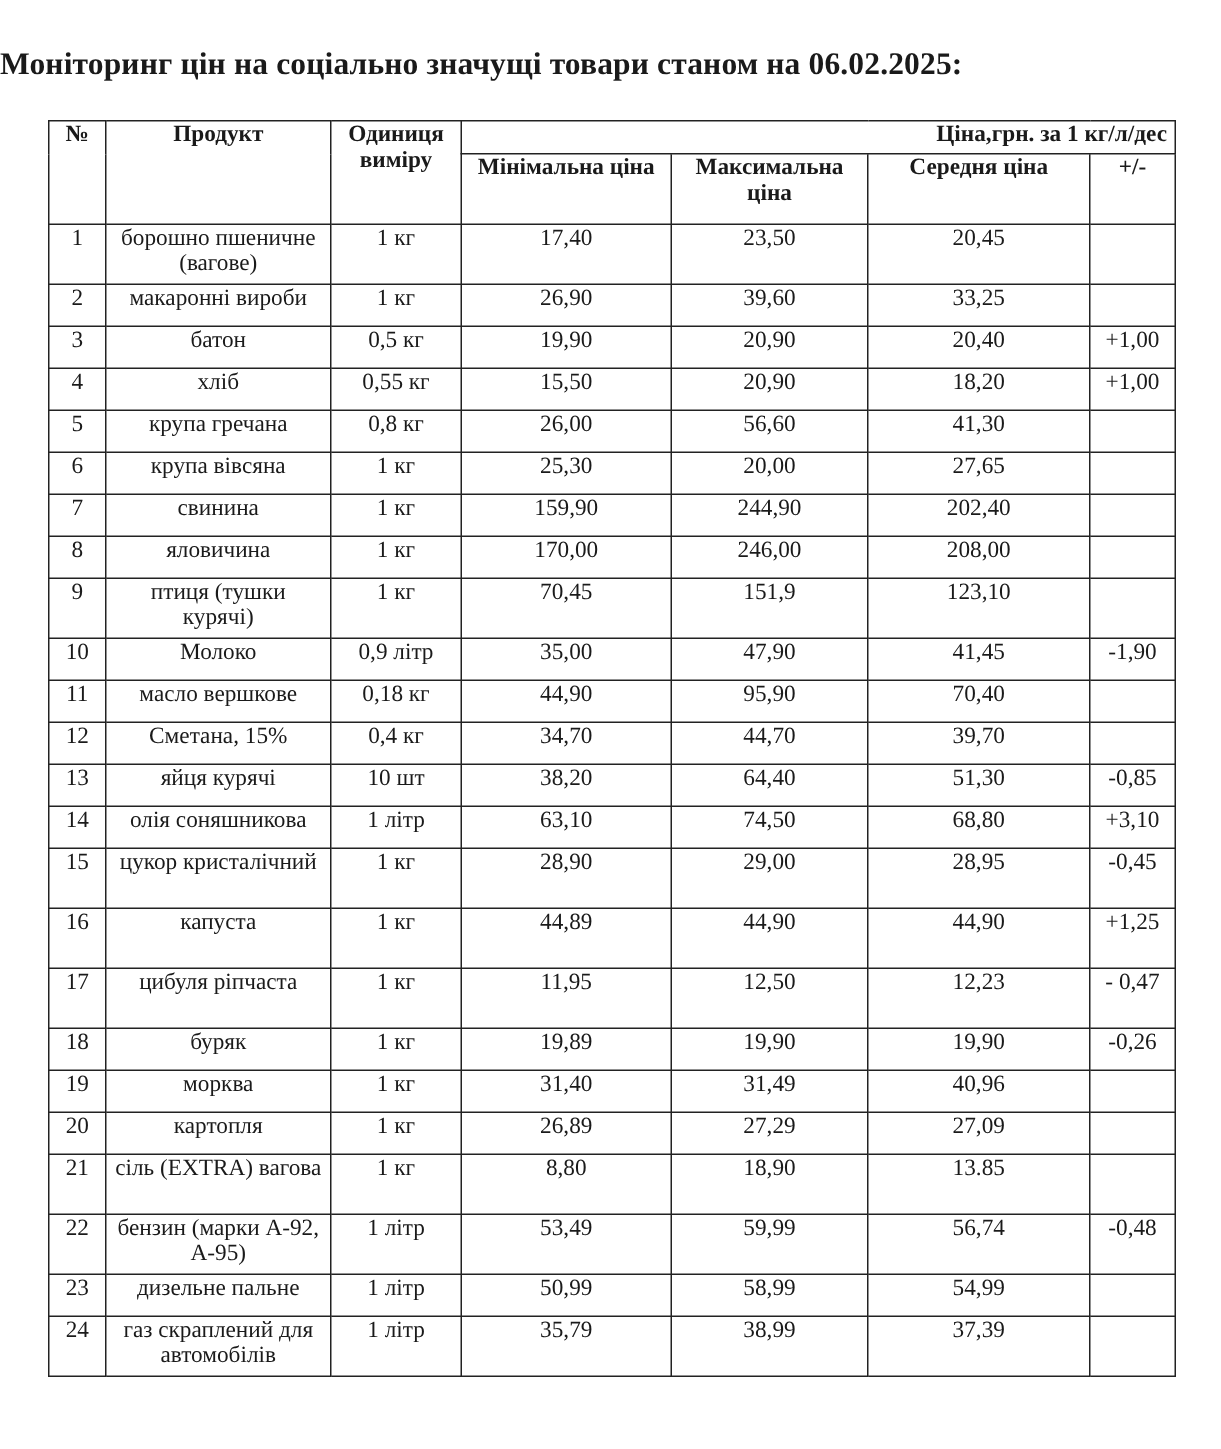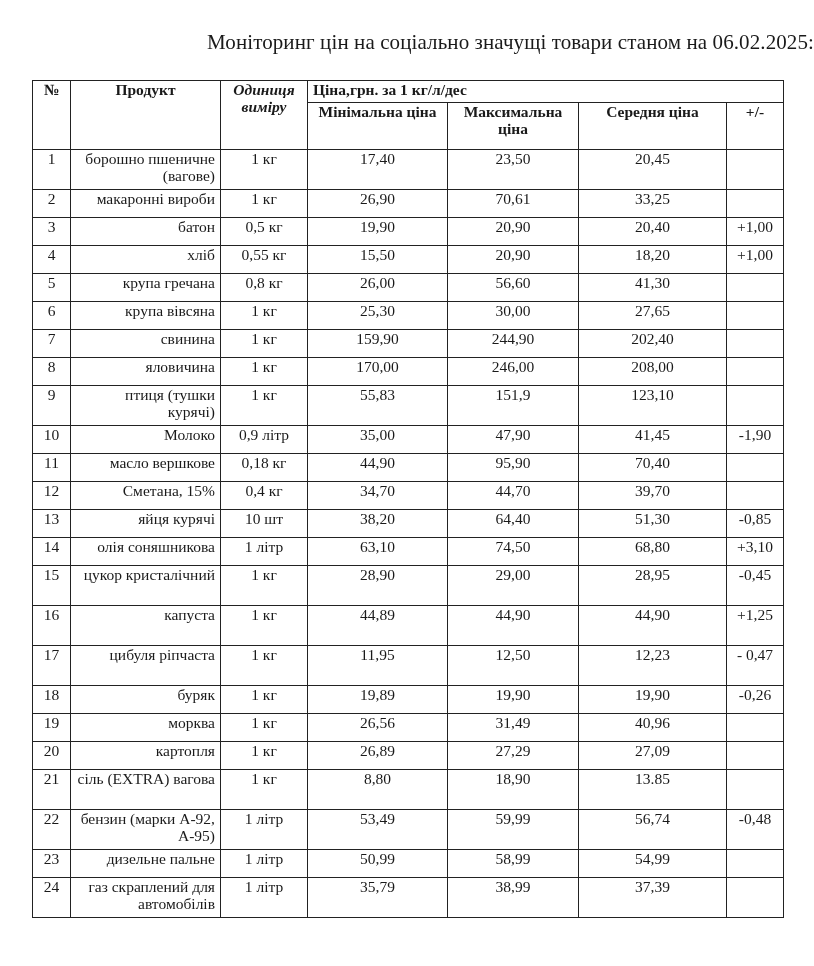--- a/index.html
+++ b/index.html
@@ -1,31 +1,31 @@
 <!DOCTYPE html>
 <html><head>
 <meta charset="utf-8">
 <style>
   html, body { margin: 0; padding: 0; background: #ffffff; }
   body { width: 814px; height: 966px; position: relative; overflow: hidden;
          font-family: "Liberation Serif", "DejaVu Serif", serif; color: #1a1a1a; }
-  .title { position: absolute; top: 30px; left: 0; width: 814px; text-align: right;
-           font-weight: normal; font-size: 21px; letter-spacing: 0.1px; }
+  .title { position: absolute; top: 30px; left: 0; width: 814px; text-align: left;
+           font-weight: bold; font-size: 21px; letter-spacing: 0.1px; }
   table.prices { position: absolute; top: 80px; left: 32px; border-collapse: collapse;
                  table-layout: fixed; width: 751px; }
   table.prices td, table.prices th { border: 1.5px solid #222; padding: 0 5px;
                  font-size: 15.5px; line-height: 17px; vertical-align: top; }
   th { font-weight: bold; text-align: center; }
-  th.top-group { text-align: left; padding-right: 80px; height: 21px; vertical-align: middle; }
+  th.top-group { text-align: right; padding-right: 80px; height: 21px; vertical-align: middle; }
   th.sub { height: 46px; vertical-align: top; padding-top: 6px; }
   th.no, th.prod, th.unit { vertical-align: middle; }
-  th.unit { padding-top: 18px; font-style: italic; }
+  th.unit { padding-top: 18px; }
   th.prod { padding-bottom: 8px; }
   td.num { text-align: center; font-weight: normal; padding-top: 6px; }
-  td.name { text-align: right; padding-top: 6px; }
+  td.name { text-align: center; padding-top: 6px; }
   td.unit { text-align: center; padding-top: 6px; }
   td.val { text-align: center; padding-top: 6px; }
   td.diff { text-align: center; padding-left: 3px; padding-top: 6px; }
   tr.row { height: 28px; }
   tr.row.tall { height: 40px; }
 </style>
 </head>
 <body>
 
 <div class="title">Моніторинг цін на соціально значущі товари станом на 06.02.2025:</div>
@@ -62,21 +62,21 @@
         <td class="val">17,40</td>
         <td class="val">23,50</td>
         <td class="val">20,45</td>
         <td class="diff"></td>
       </tr>
       <tr class="row">
         <td class="num">2</td>
         <td class="name">макаронні вироби</td>
         <td class="unit">1 кг</td>
         <td class="val">26,90</td>
-        <td class="val">70,61</td>
+        <td class="val">39,60</td>
         <td class="val">33,25</td>
         <td class="diff"></td>
       </tr>
       <tr class="row">
         <td class="num">3</td>
         <td class="name">батон</td>
         <td class="unit">0,5 кг</td>
         <td class="val">19,90</td>
         <td class="val">20,90</td>
         <td class="val">20,40</td>
@@ -98,21 +98,21 @@
         <td class="val">26,00</td>
         <td class="val">56,60</td>
         <td class="val">41,30</td>
         <td class="diff"></td>
       </tr>
       <tr class="row">
         <td class="num">6</td>
         <td class="name">крупа вівсяна</td>
         <td class="unit">1 кг</td>
         <td class="val">25,30</td>
-        <td class="val">30,00</td>
+        <td class="val">20,00</td>
         <td class="val">27,65</td>
         <td class="diff"></td>
       </tr>
       <tr class="row">
         <td class="num">7</td>
         <td class="name">свинина</td>
         <td class="unit">1 кг</td>
         <td class="val">159,90</td>
         <td class="val">244,90</td>
         <td class="val">202,40</td>
@@ -124,21 +124,21 @@
         <td class="unit">1 кг</td>
         <td class="val">170,00</td>
         <td class="val">246,00</td>
         <td class="val">208,00</td>
         <td class="diff"></td>
       </tr>
       <tr class="row tall">
         <td class="num">9</td>
         <td class="name">птиця (тушки курячі)</td>
         <td class="unit">1 кг</td>
-        <td class="val">55,83</td>
+        <td class="val">70,45</td>
         <td class="val">151,9</td>
         <td class="val">123,10</td>
         <td class="diff"></td>
       </tr>
       <tr class="row">
         <td class="num">10</td>
         <td class="name">Молоко</td>
         <td class="unit">0,9 літр</td>
         <td class="val">35,00</td>
         <td class="val">47,90</td>
@@ -214,21 +214,21 @@
         <td class="unit">1 кг</td>
         <td class="val">19,89</td>
         <td class="val">19,90</td>
         <td class="val">19,90</td>
         <td class="diff">-0,26</td>
       </tr>
       <tr class="row">
         <td class="num">19</td>
         <td class="name">морква</td>
         <td class="unit">1 кг</td>
-        <td class="val">26,56</td>
+        <td class="val">31,40</td>
         <td class="val">31,49</td>
         <td class="val">40,96</td>
         <td class="diff"></td>
       </tr>
       <tr class="row">
         <td class="num">20</td>
         <td class="name">картопля</td>
         <td class="unit">1 кг</td>
         <td class="val">26,89</td>
         <td class="val">27,29</td>

